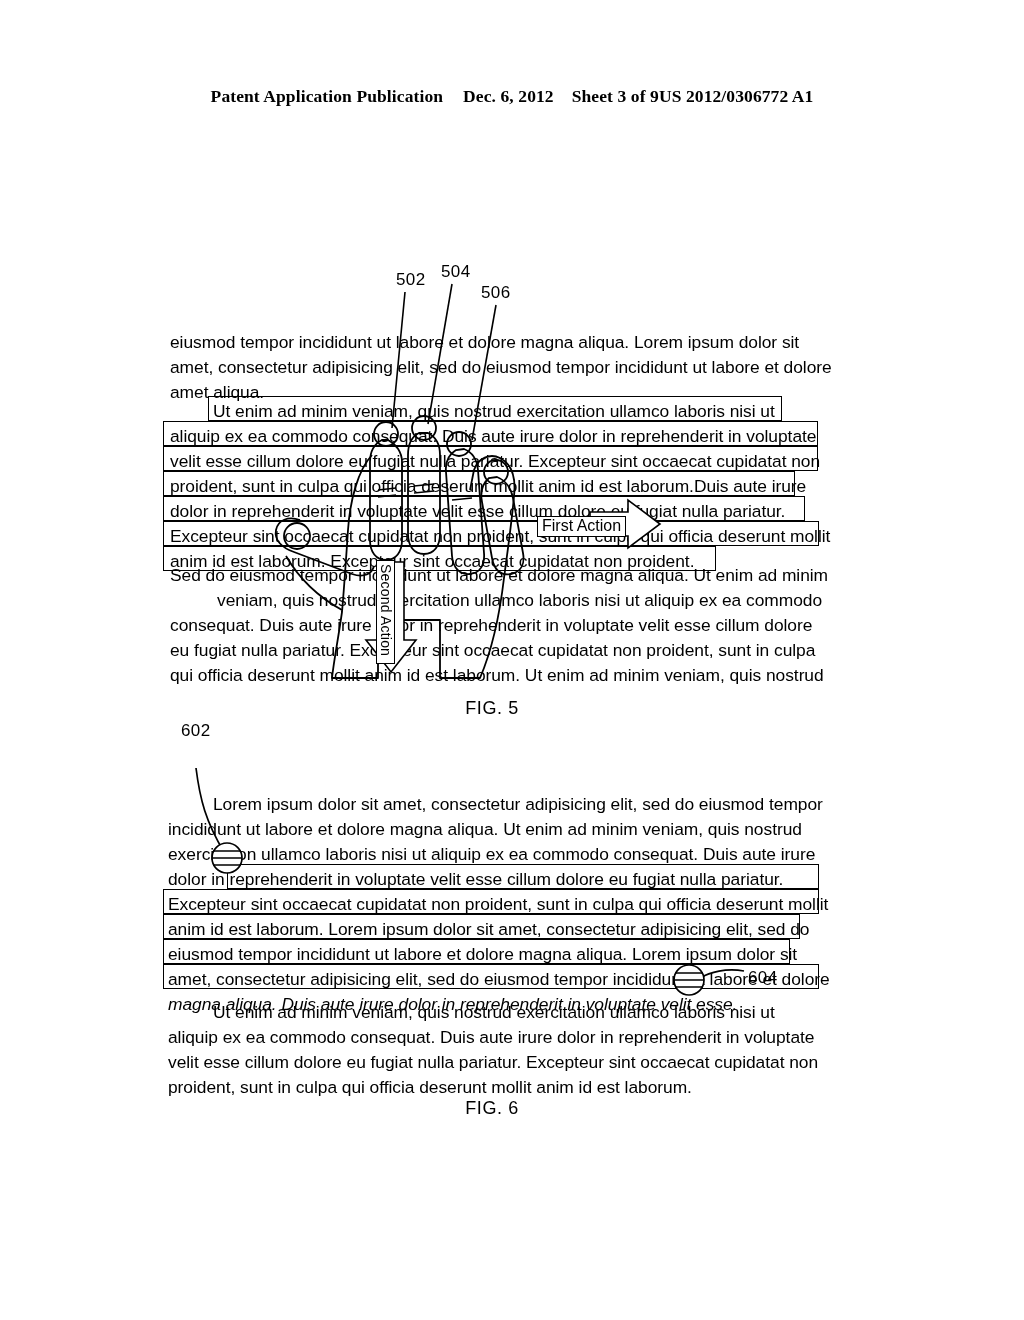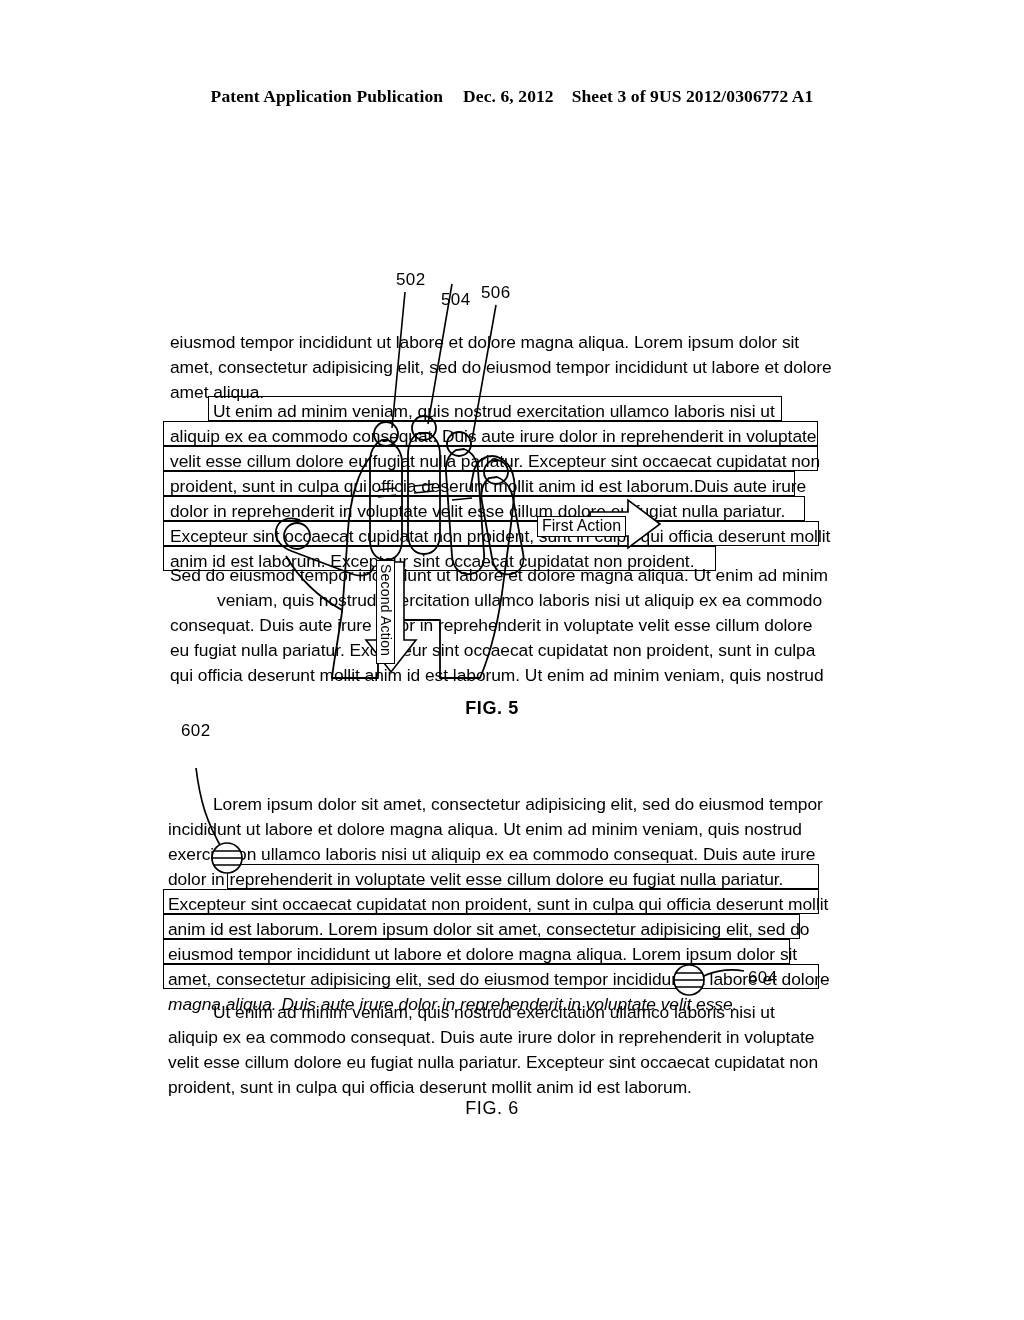--- a/index.html
+++ b/index.html
@@ -88,21 +88,21 @@
 <div class="page">
 
   <div class="hdr">
     <span class="h1">Patent Application Publication</span>
     <span class="h2">Dec. 6, 2012</span>
     <span class="h3">Sheet 3 of 9</span>
     <span class="h4">US 2012/0306772 A1</span>
   </div>
 
   <div class="refnum" style="left:396px;top:270px;">502</div>
-  <div class="refnum" style="left:441px;top:262px;margin-top:28px;">504</div>
+  <div class="refnum" style="left:441px;top:262px;">504</div>
   <div class="refnum" style="left:481px;top:283px;">506</div>
 
   <div class="figtext" style="left:170px;top:330px;">
     <div class="tline" style="left:0;top:0;">eiusmod tempor incididunt ut labore et dolore magna aliqua. Lorem ipsum dolor sit</div>
     <div class="tline" style="left:0;top:25px;">amet, consectetur adipisicing elit, sed do eiusmod tempor incididunt ut labore et dolore</div>
     <div class="tline" style="left:0;top:50px;">amet aliqua.</div>
   </div>
 
   <div class="selbox" style="left:208px;top:396px;width:574px;height:25px;"></div>
   <div class="selbox" style="left:163px;top:421px;width:655px;height:25px;"></div>
@@ -205,21 +205,21 @@
 
     <path d="M590,512 L628,512 L628,500 L660,524 L628,548 L628,536 L590,536 Z" fill="#ffffff" stroke="#000" stroke-width="1.6"></path>
 
     <path d="M378,562 L404,562 L404,640 L416,640 L391,672 L366,640 L378,640 Z" fill="#ffffff" stroke="#000" stroke-width="1.6"></path>
   </svg>
 
   <div class="actionbox" style="left:537px;top:516px;">First Action</div>
 
   <div class="vertlabel" style="left:376px;top:560px;height:96px;">Second Action</div>
 
-  <div class="figlabel" style="left:432px;top:698px;font-weight:bold;">FIG. 5</div>
+  <div class="figlabel" style="left:432px;top:698px;">FIG. 5</div>
 
   <div class="refnum" style="left:181px;top:721px;text-align:center;">602</div>
   <div class="refnum" style="left:748px;top:968px;text-align:right;">604</div>
 
   <div class="figtext" style="left:168px;top:792px;">
     <div class="tline" style="left:45px;top:0;">Lorem ipsum dolor sit amet, consectetur adipisicing elit, sed do eiusmod tempor</div>
     <div class="tline" style="left:0;top:25px;">incididunt ut labore et dolore magna aliqua. Ut enim ad minim veniam, quis nostrud</div>
     <div class="tline" style="left:0;top:50px;">exercitation ullamco laboris nisi ut aliquip ex ea commodo consequat. Duis aute irure</div>
     <div class="tline" style="left:0;top:75px;">dolor in reprehenderit in voluptate velit esse cillum dolore eu fugiat nulla pariatur.</div>
   </div>

